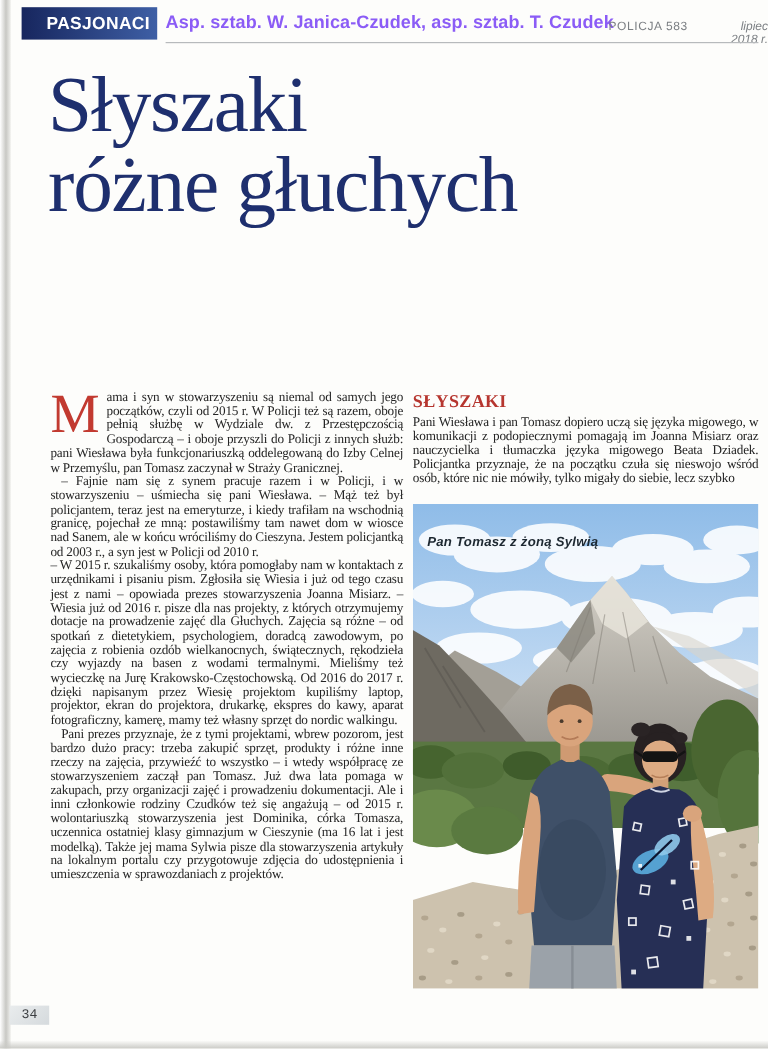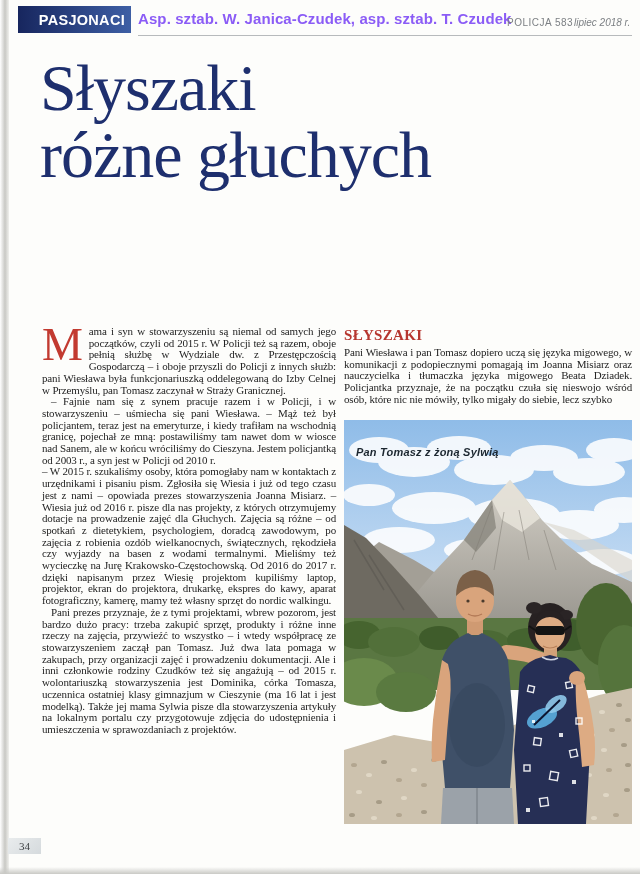--- a/index.html
+++ b/index.html
@@ -13,22 +13,22 @@
   
   .kicker-box{position:absolute;left:18px;top:6px;width:113px;height:27px;
               background:linear-gradient(90deg,#17265e,#3e5fa5);
               display:flex;align-items:center;justify-content:flex-end;padding-right:6px;box-sizing:border-box;}
   .kicker-box span{font-family:"Liberation Sans",sans-serif;font-weight:bold;font-size:14.5px;
                    color:#ffffff;letter-spacing:.3px;margin-left:46px;}
   .byline{position:absolute;left:138px;top:10px;font-family:"Liberation Sans",sans-serif;
           font-weight:bold;font-size:15px;color:#8b5cf6;letter-spacing:.1px;white-space:nowrap;}
   .mag-name{position:absolute;left:507px;top:17px;font-family:"Liberation Sans",sans-serif;
             font-size:10px;color:#7b7f83;letter-spacing:.5px;}
-  .mag-date{position:absolute;left:574px;top:17px;font-family:"Liberation Sans",sans-serif;
-            font-size:10px;font-style:italic;color:#7b7f83;}
+  .mag-date{position:absolute;left:595px;top:17px;font-family:"Liberation Sans",sans-serif;
+            font-size:10px;font-style:italic;color:#7b7f83;text-align:right;}
   .header-rule{position:absolute;left:138px;right:8px;top:35px;height:1px;background:#b7babc;}
   
   h1.title{position:absolute;left:40px;top:54px;margin:0;font-weight:normal;
            font-size:66px;line-height:67px;letter-spacing:-1px;color:#1e2f6e;}
   
   .lead{position:absolute;left:42px;top:233px;width:588px;box-sizing:border-box;
         border-top:1px solid #9a9ea1;border-bottom:1px solid #9a9ea1;
         padding:8px 4px 10px 0;font-weight:bold;font-size:15.5px;line-height:1.42;color:#141414;}
   
   .cols{position:absolute;left:42px;top:326px;width:590px;display:flex;gap:8px;}
@@ -42,21 +42,21 @@
   .dropcap{float:left;font-size:46px;line-height:34px;padding:2px 6px 0 0;color:#c23a30;font-weight:normal;}
   
   figure.photo{position:relative;width:312px;height:404px;margin:14px 0 16px 0;overflow:hidden;}
   figure.photo svg{display:block;}
   .photo-caption{position:absolute;left:12px;top:26px;font-family:"Liberation Sans",sans-serif;
                  font-size:11px;font-style:italic;font-weight:bold;color:#1c2730;letter-spacing:.2px;}
   
   .page-number{position:absolute;left:8px;top:838px;width:33px;height:16px;
                background:linear-gradient(135deg,#e9eced,#d5dadd);
                display:flex;align-items:center;justify-content:center;
-               font-family:Liberation Serif, serif;font-size:11px;color:#3c3f42;}
+               font-family:Liberation Mono, monospace;font-size:11px;color:#3c3f42;}
 </style>
 </head>
 <body>
 
 <div class="page">
   <div class="edge-left"></div>
 
   <div class="kicker-box">
     <span>PASJONACI</span>
   </div>

